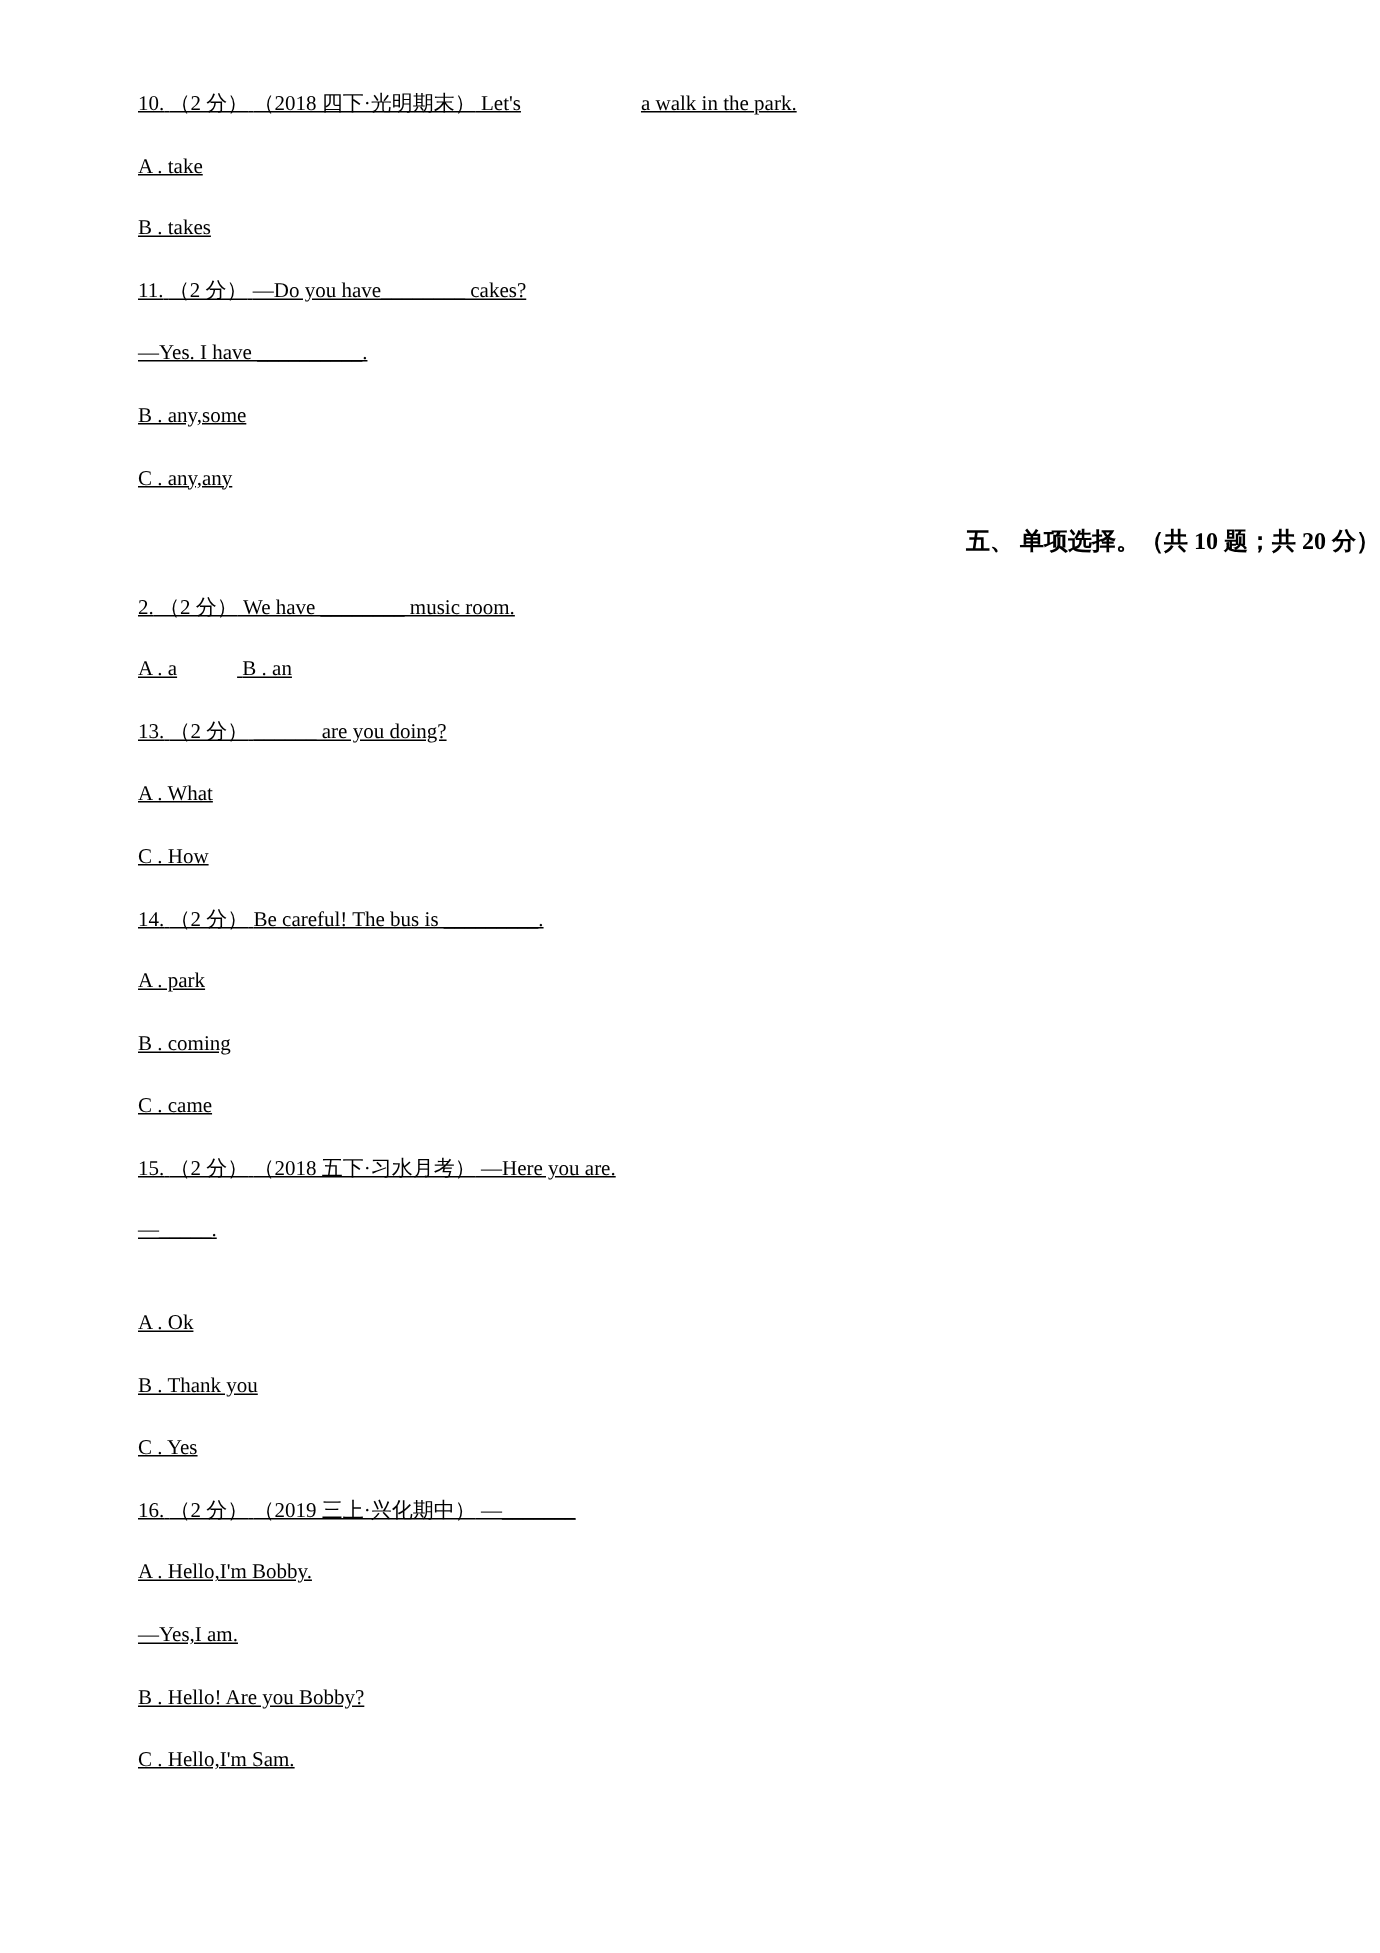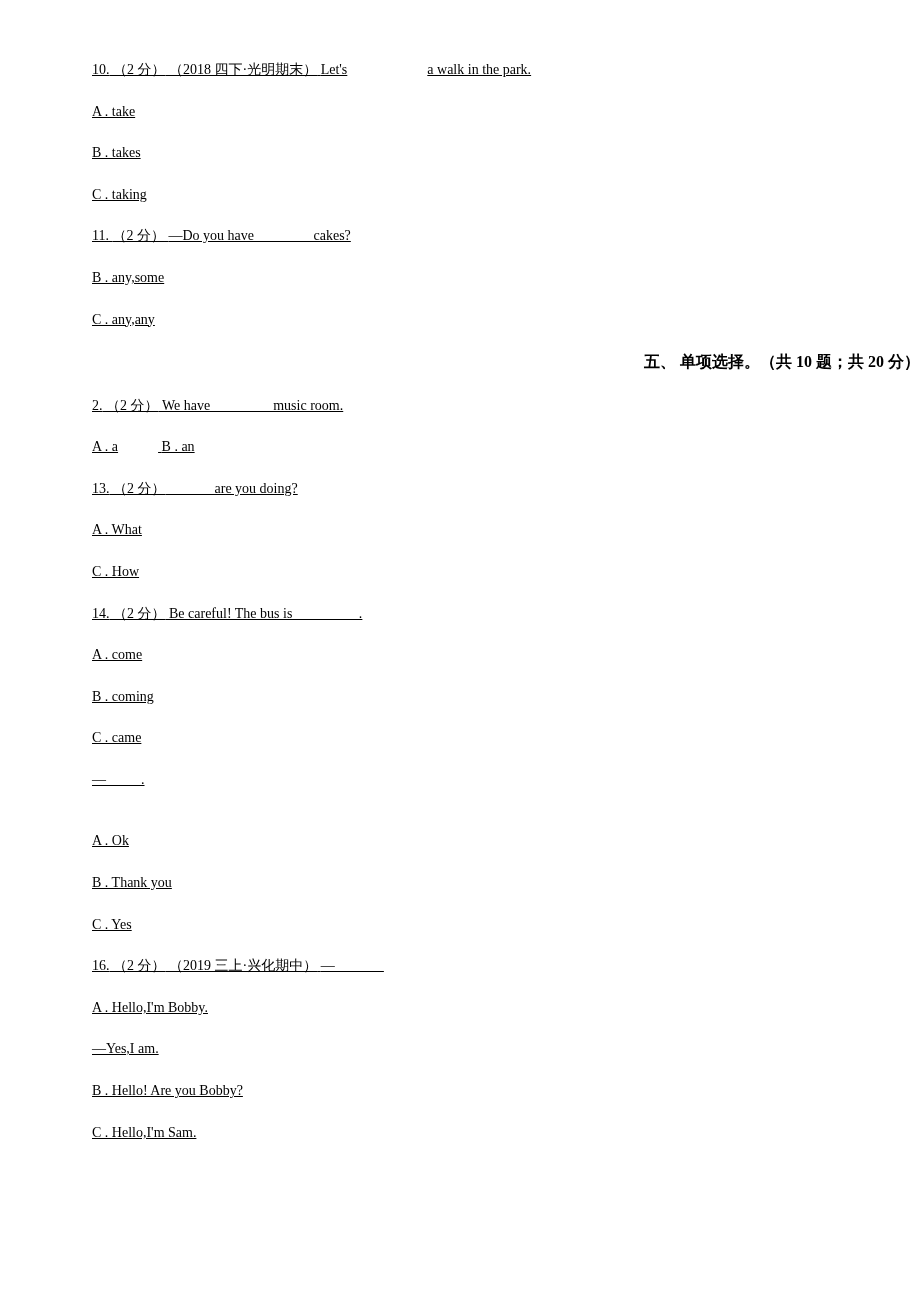--- a/index.html
+++ b/index.html
@@ -68,27 +68,27 @@
     <span class="q10-left">
       <span>10.</span>
       <span>（2 分）</span>
       <span>（2018 四下·光明期末）</span>
       <span>Let's</span>
     </span>
     <span class="q10-right">a walk in the park.</span>
   </div>
   <div class="option-line">A . take</div>
   <div class="option-line">B . takes</div>
-  <div class="option-line">C . taking</div>
 
   <div class="question-line">
     <span>11.</span>
     <span>（2 分）</span>
     <span> —Do you have________ cakes?</span>
   </div>
+  <div class="option-line">—Yes. I have __________.</div>
   <div class="option-line">B . any,some</div>
   <div class="option-line">C . any,any</div>
 </div>
 
 <div class="section-heading">五、 单项选择。（共 10 题；共 20 分）</div>
 
 <div class="content">
   <div class="question-line">
     <span>2.</span>
     <span>（2 分）</span>
@@ -105,24 +105,30 @@
     <span> ______ are you doing?</span>
   </div>
   <div class="option-line">A . What</div>
   <div class="option-line">C . How</div>
 
   <div class="question-line">
     <span>14.</span>
     <span>（2 分）</span>
     <span> Be careful! The bus is _________.</span>
   </div>
-  <div class="option-line">A . come</div>
+  <div class="option-line">A . park</div>
   <div class="option-line">B . coming</div>
   <div class="option-line">C . came</div>
 
+  <div class="question-line">
+    <span>15.</span>
+    <span>（2 分）</span>
+    <span>（2018 五下·习水月考）</span>
+    <span>—Here you are.</span>
+  </div>
   <div class="dash-blank">—_____.</div>
   <div class="spacer"></div>
   <div class="option-line">A . Ok</div>
   <div class="option-line">B . Thank you</div>
   <div class="option-line">C . Yes</div>
 
   <div class="question-line">
     <span>16.</span>
     <span>（2 分）</span>
     <span>（2019 三上·兴化期中）</span>

